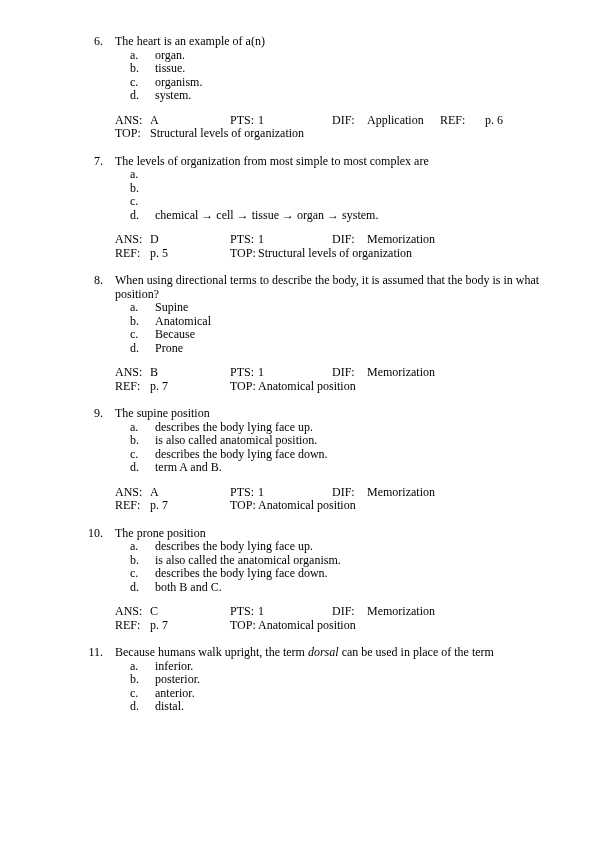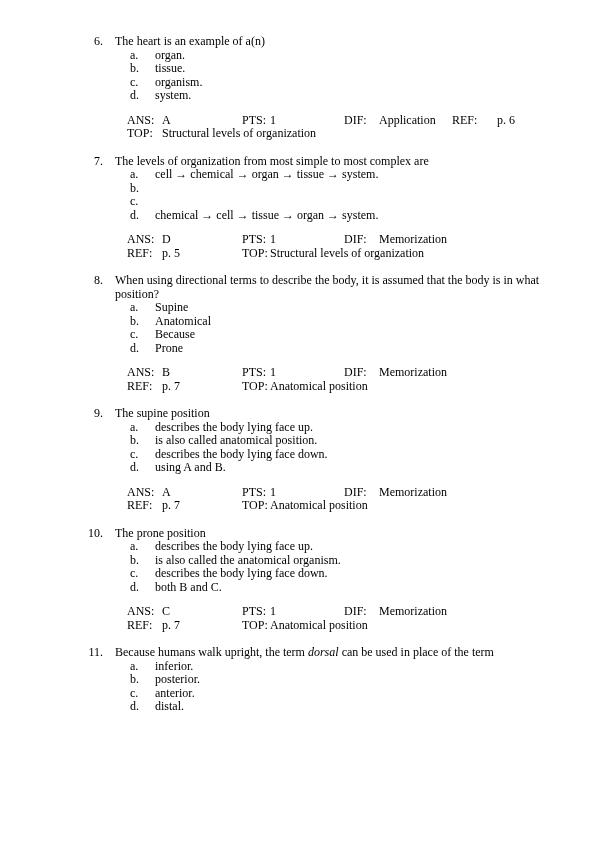--- a/index.html
+++ b/index.html
@@ -32,21 +32,21 @@
   }
   .stem { max-width: 440px; }
   .italic { font-style: italic; }
   .option {
     display: flex;
     padding-left: 15px;
     white-space: nowrap;
   }
   .opt-letter { flex: 0 0 25px; }
   .answer-block { margin-top: 11px; }
-  .answer-row { position: relative; height: 13.5px; margin-left: 12px; }
+  .answer-row { position: relative; height: 13.5px; }
   .answer-row span {
     position: absolute; top: 0;
     white-space: nowrap;
   }
   .col-l0 { left: 0; }
   .col-v0 { left: 35px; }
   .col-l1 { left: 115px; }
   .col-v1 { left: 143px; }
   .col-l2 { left: 217px; }
   .col-v2 { left: 252px; }
@@ -95,21 +95,20 @@
             <span class="col-v0">Structural levels of organization</span>
           </div>
         </div>
       </div>
       <div class="question">
         <div class="qnum">7.</div>
         <div class="stem"><span>The levels of organization from most simple to most complex are</span></div>
         <div class="options">
           <div class="option">
             <span class="opt-letter">a.</span>
-            <span class="opt-text">cell → chemical → organ → tissue → system.</span>
           </div>
           <div class="option">
             <span class="opt-letter">b.</span>
           </div>
           <div class="option">
             <span class="opt-letter">c.</span>
           </div>
           <div class="option">
             <span class="opt-letter">d.</span>
             <span class="opt-text">chemical → cell → tissue → organ → system.</span>
@@ -181,21 +180,21 @@
           <div class="option">
             <span class="opt-letter">b.</span>
             <span class="opt-text">is also called anatomical position.</span>
           </div>
           <div class="option">
             <span class="opt-letter">c.</span>
             <span class="opt-text">describes the body lying face down.</span>
           </div>
           <div class="option">
             <span class="opt-letter">d.</span>
-            <span class="opt-text">using A and B.</span>
+            <span class="opt-text">term A and B.</span>
           </div>
         </div>
         <div class="answer-block">
           <div class="answer-row">
             <span class="col-l0">ANS:</span>
             <span class="col-v0">A</span>
             <span class="col-l1">PTS:</span>
             <span class="col-v1">1</span>
             <span class="col-l2">DIF:</span>
             <span class="col-v2">Memorization</span>

